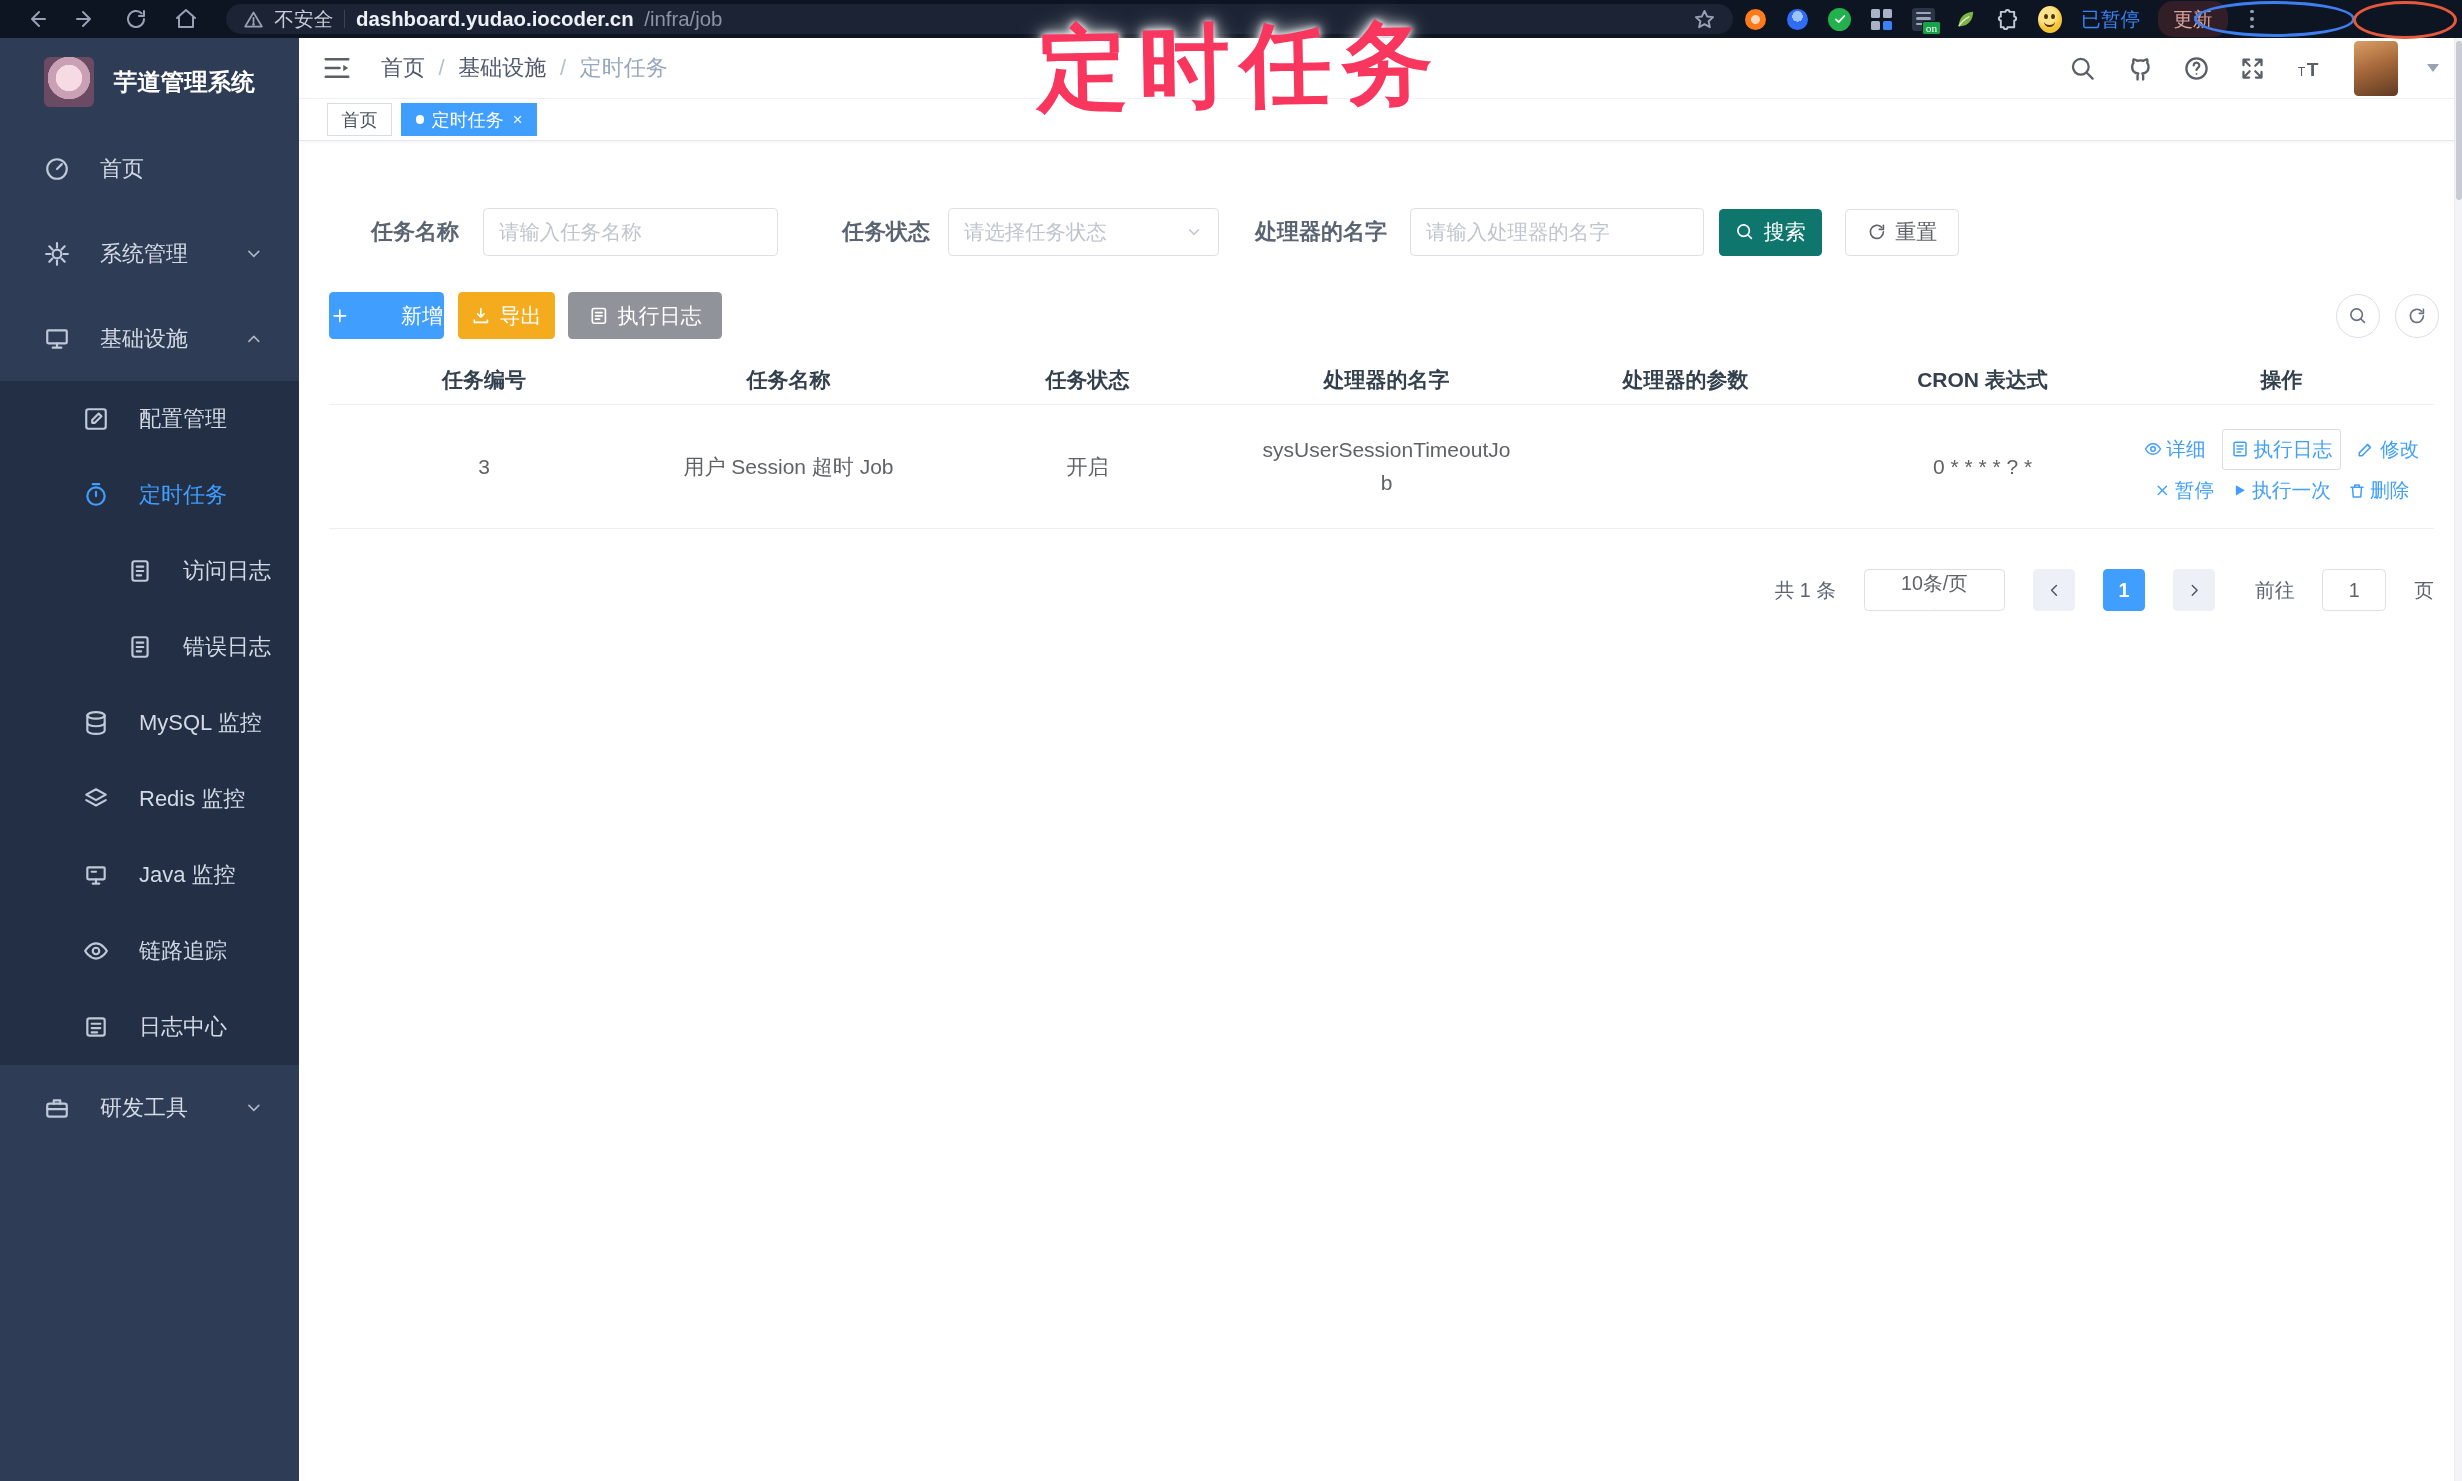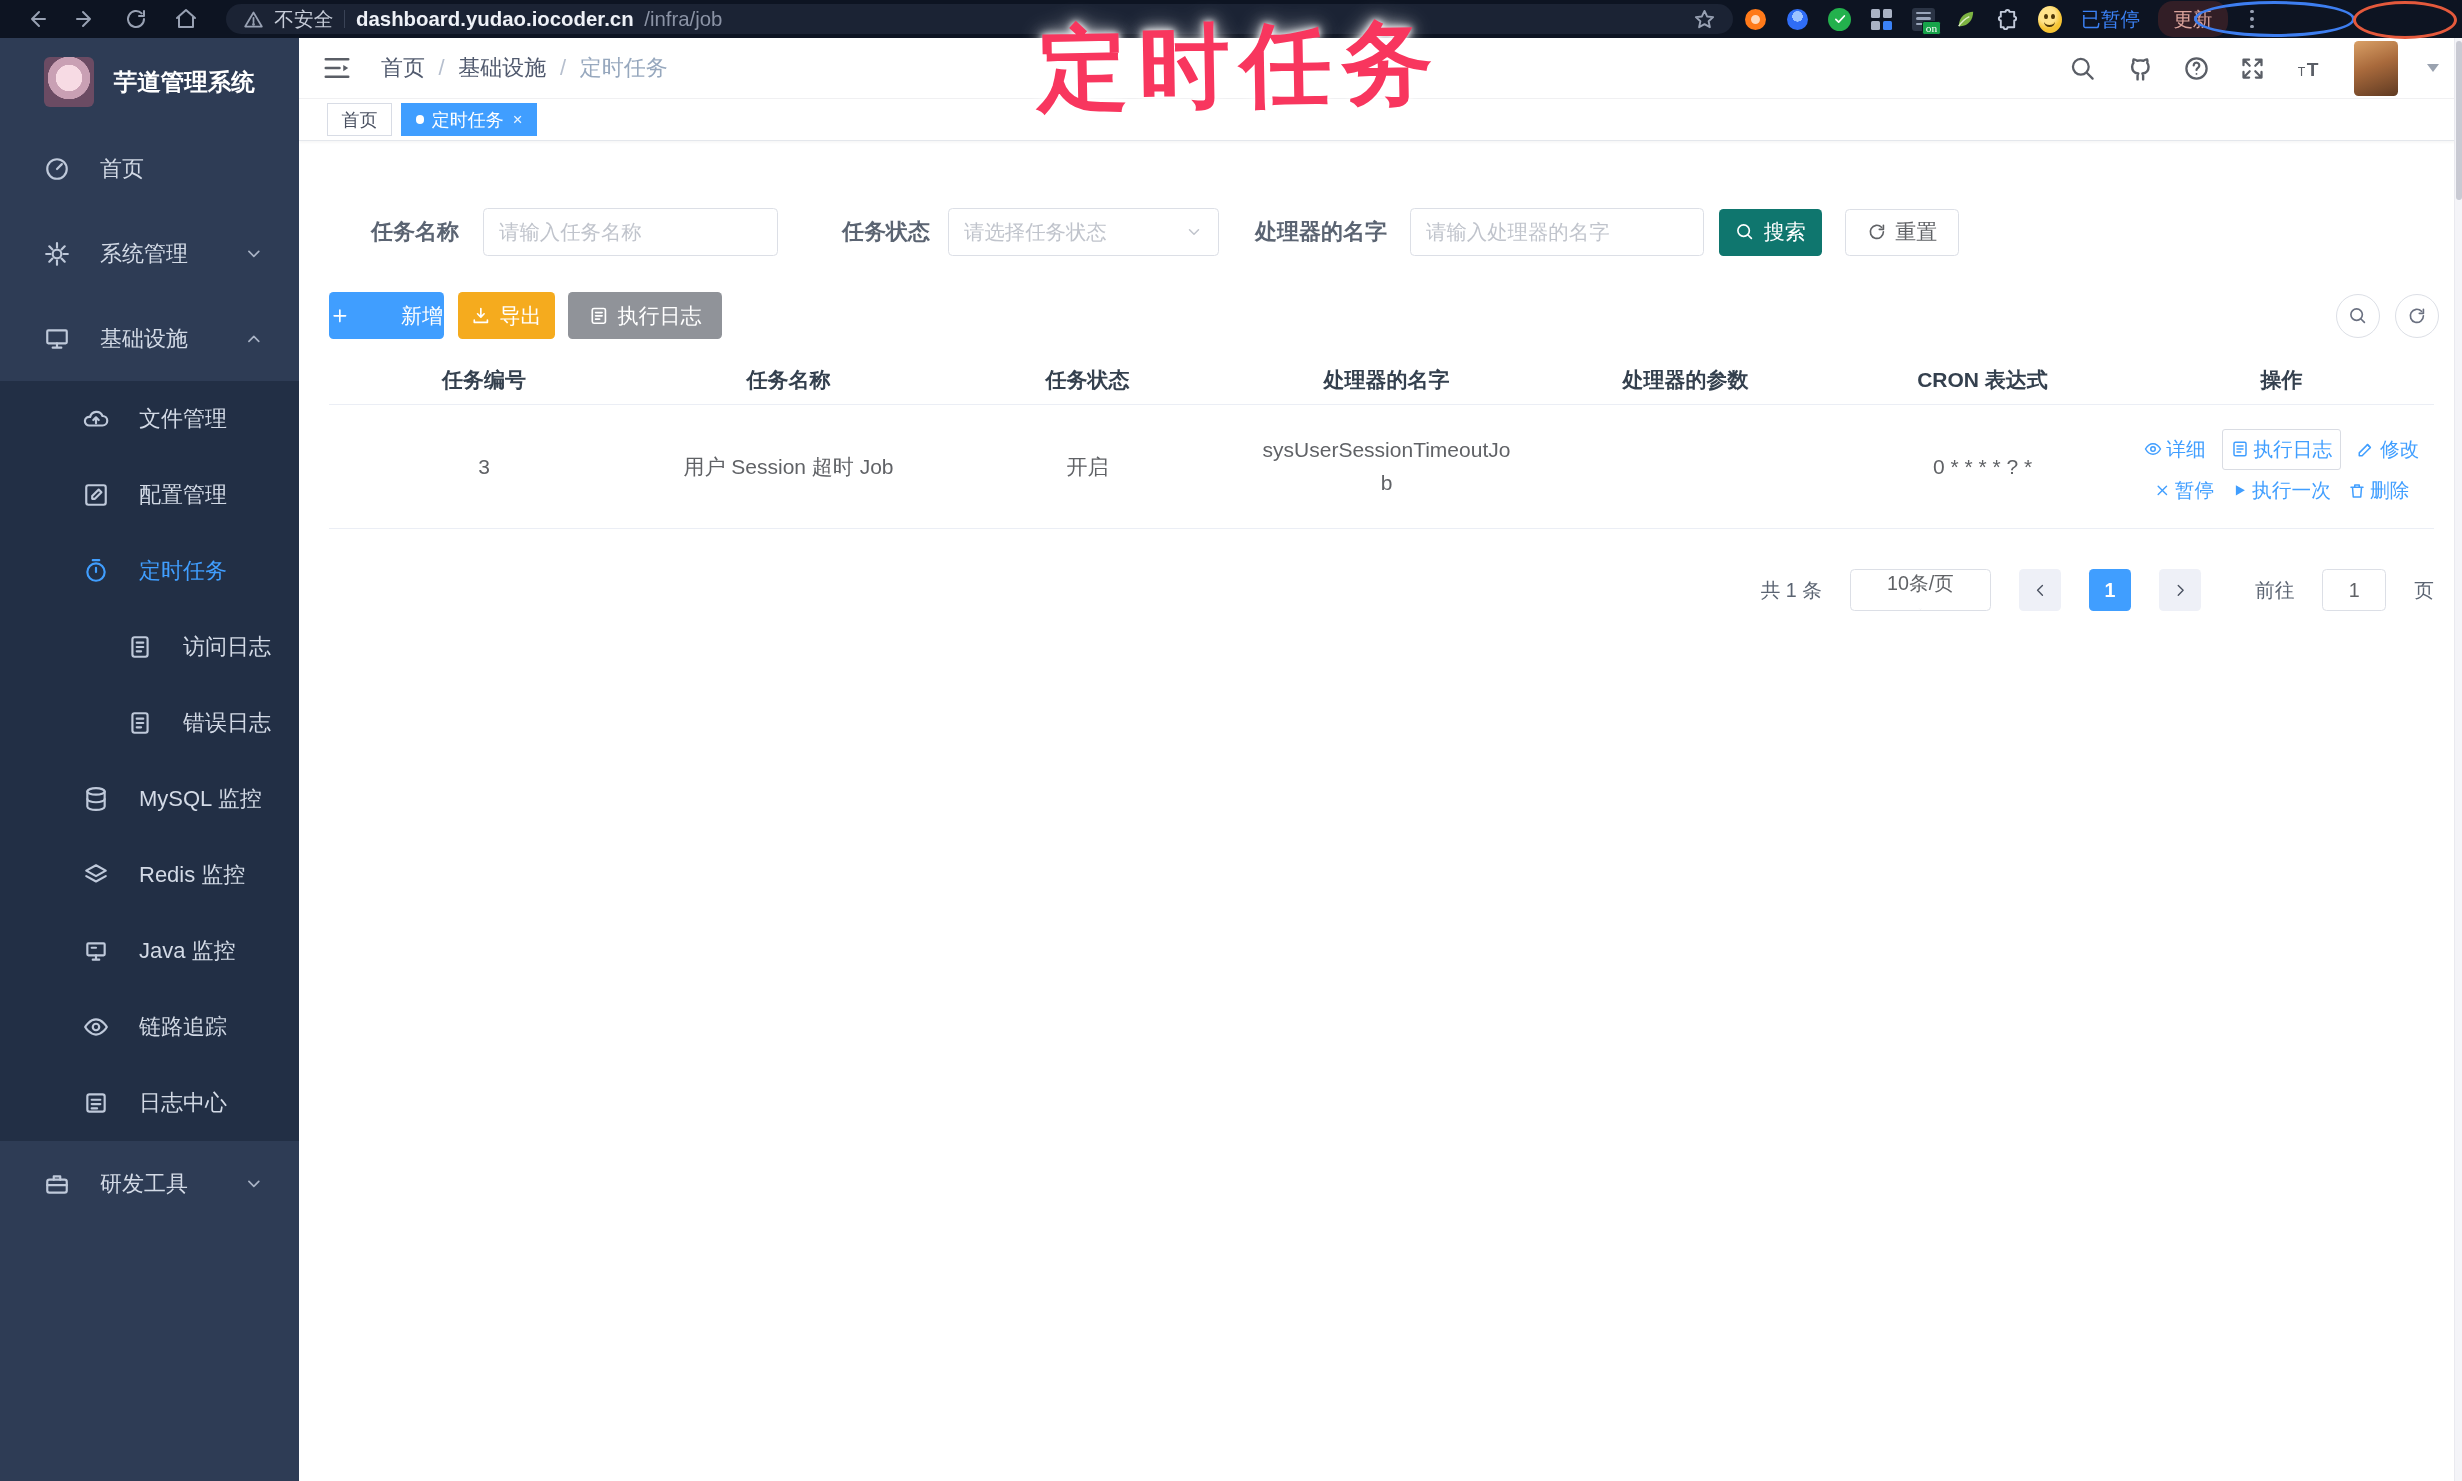--- a/index.html
+++ b/index.html
@@ -258,27 +258,20 @@
       <svg class="ic micon" viewBox="0 0 24 24">
           <rect x="3" y="4" width="18" height="12" rx="1"></rect>
           <path d="M8 20h8M12 16v4"></path>
         </svg>
       <span>基础设施</span>
       <svg class="ic chev" width="19.7" height="19.7" viewBox="0 0 24 24">
           <path d="M6 15l6-6 6 6"></path>
         </svg>
     </div>
     <div class="submenu">
-      <div class="mi">
-        <svg class="ic micon" viewBox="0 0 24 24">
-            <path d="M6 18a4 4 0 1 1 .6-7.9A6 6 0 0 1 18 9.2 4 4 0 0 1 18 18H6z"></path>
-            <path d="M12 16v-5M9.5 13l2.5-2.5L14.5 13"></path>
-          </svg>
-        <span>文件管理</span>
-      </div>
       <div class="mi">
         <svg class="ic micon" viewBox="0 0 24 24">
             <rect x="3" y="3" width="18" height="18" rx="2"></rect>
             <path d="M14.5 7l2.5 2.5-6 6H8.5V13z"></path>
           </svg>
         <span>配置管理</span>
       </div>
       <div class="mi active">
         <svg class="ic micon" viewBox="0 0 24 24">
             <circle cx="12" cy="13" r="8"></circle>
@@ -546,21 +539,21 @@
         <svg class="ic" width="16.7" height="16.7" viewBox="0 0 24 24">
             <path d="M15 5l-7 7 7 7"></path>
           </svg>
       </div>
       <div class="pbtn pcur">1</div>
       <div class="pbtn">
         <svg class="ic" width="16.7" height="16.7" viewBox="0 0 24 24">
             <path d="M9 5l7 7-7 7"></path>
           </svg>
       </div>
-      <span style="margin-left:26px">前往</span>
+      <span style="margin-left:12px">前往</span>
       <input class="pgoto" value="1" style="">
       <span>页</span>
     </div>
 
   </div>
 </div>
 
 <div class="watermark">定时任务</div>
 <div class="oval oval-blue"></div>
 <div class="oval oval-orange"></div>

